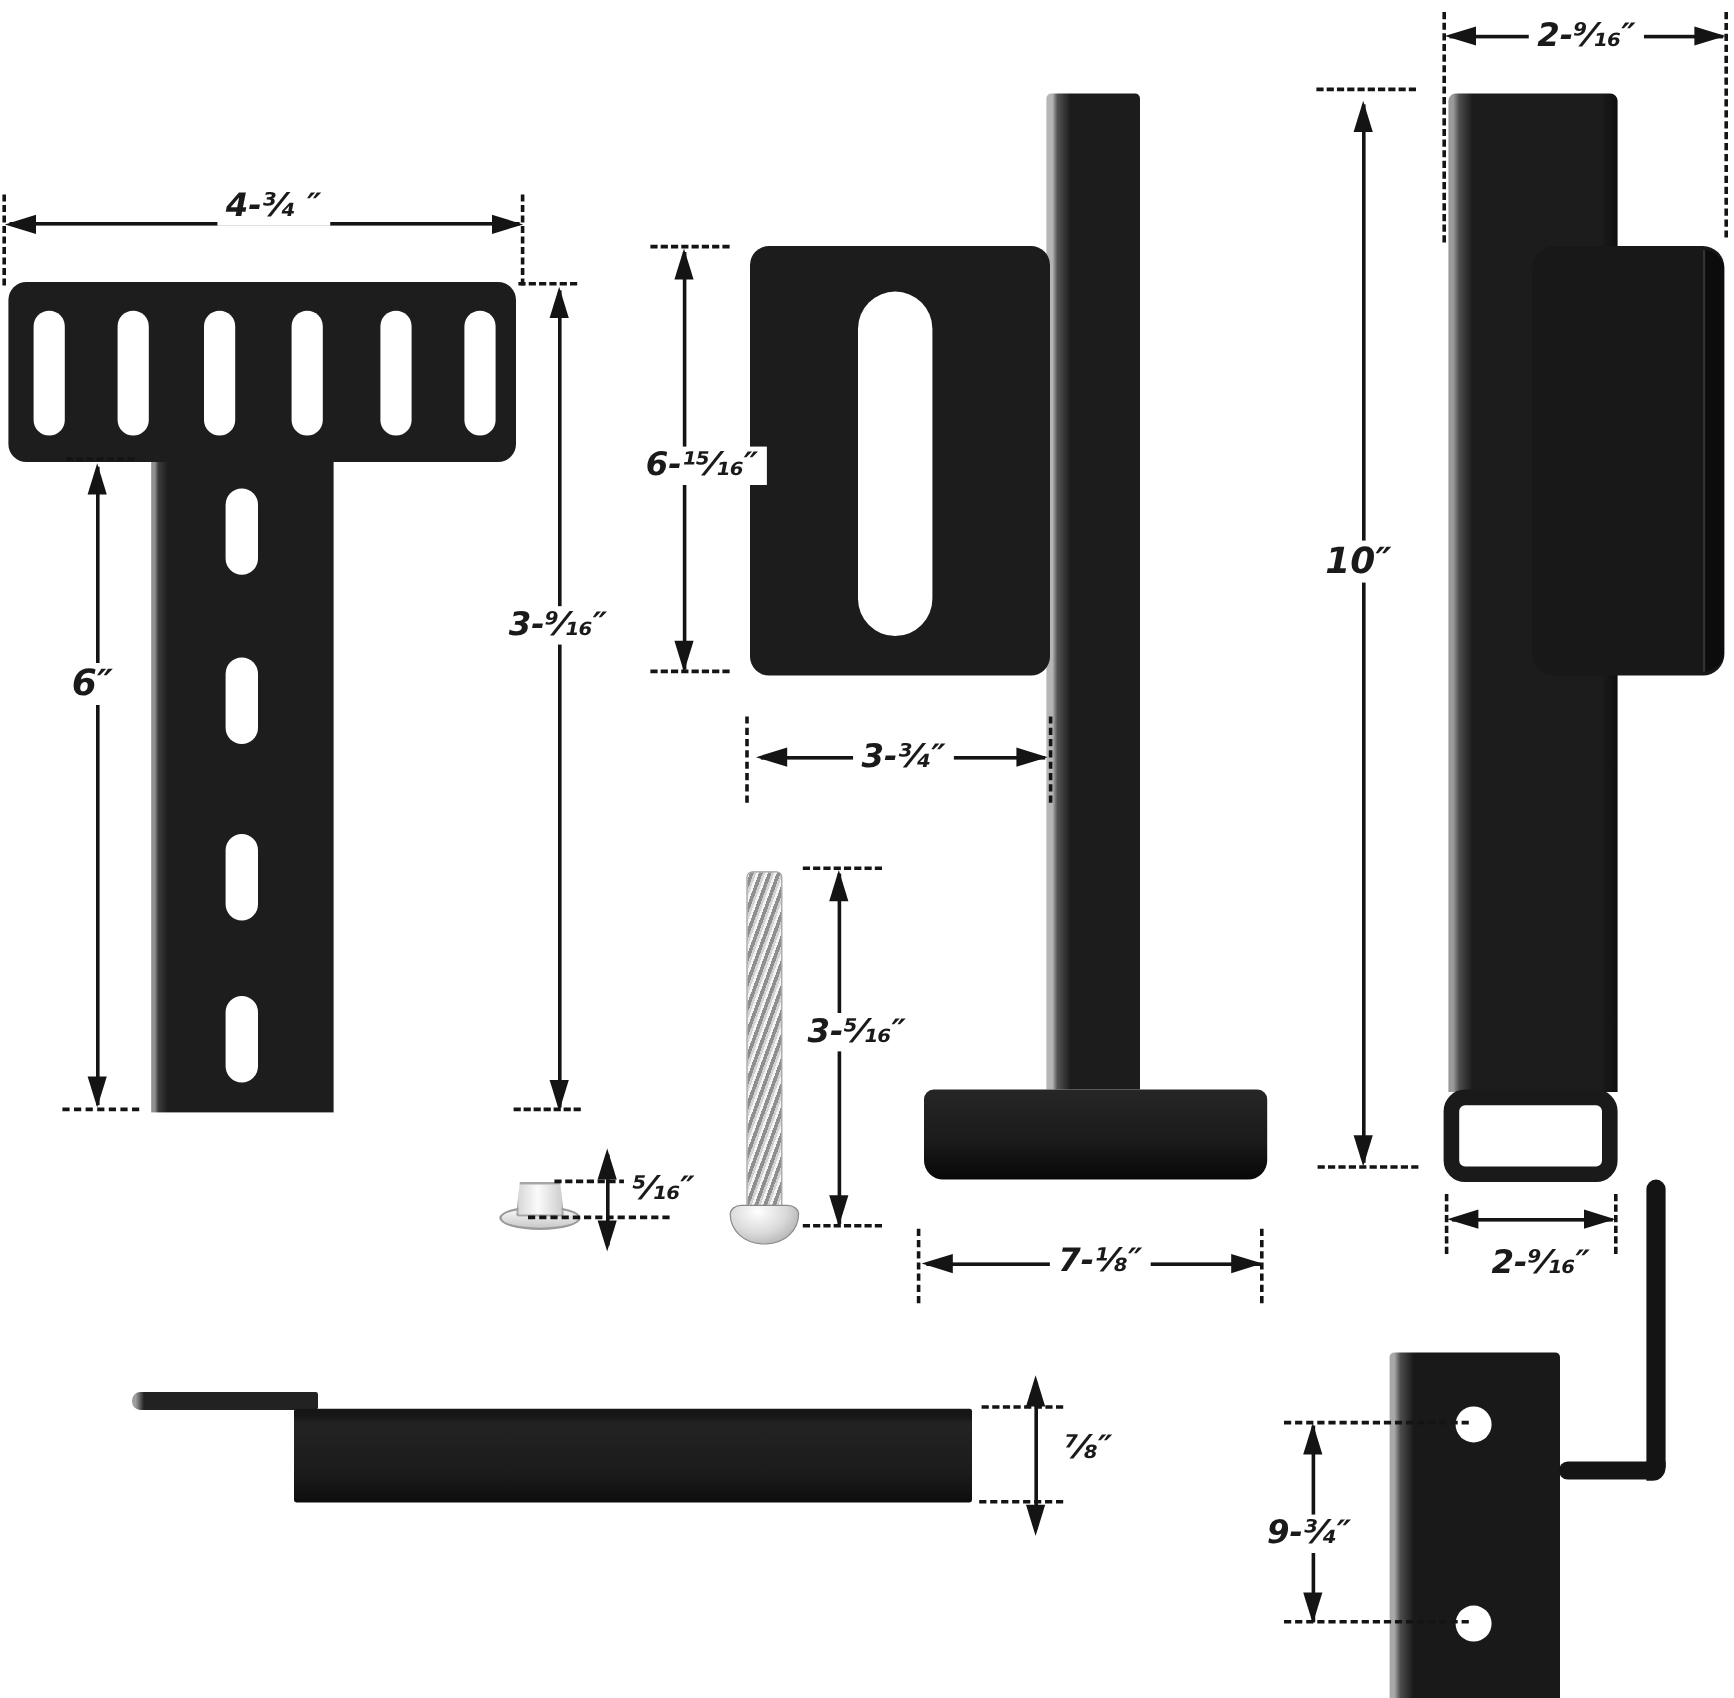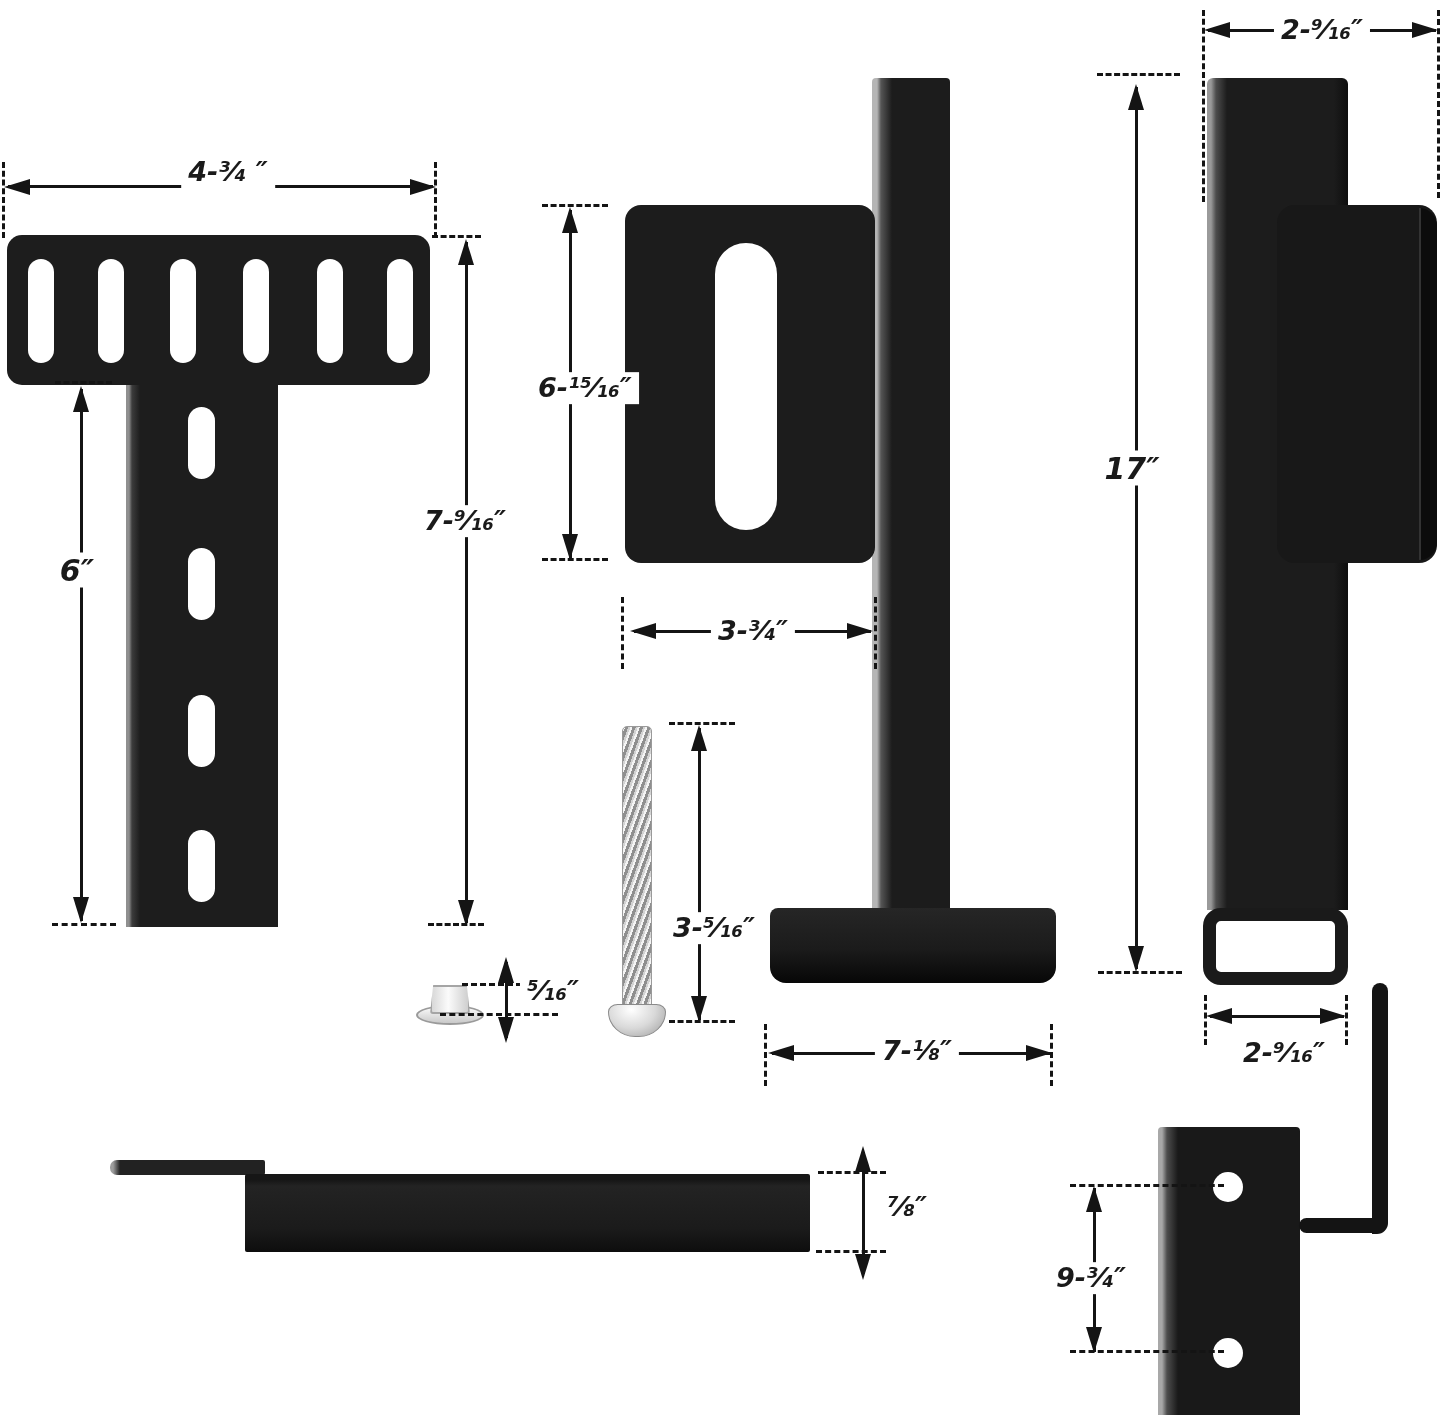--- a/index.html
+++ b/index.html
@@ -84,42 +84,42 @@
   <div class="dline-v z20" style="left:80px;top:389px;height:532px;"></div>
   <div class="ah ah-u z20" style="left:73px;top:386px;"></div>
   <div class="ah ah-d z20" style="left:73px;top:897px;"></div>
   <div class="dlabel big" style="left:77px;top:570px;">6″</div>
 
   <div class="dash-h z20" style="left:432px;top:235px;width:49px;"></div>
   <div class="dash-h z20" style="left:428px;top:923px;width:56px;"></div>
   <div class="dline-v z20" style="left:465px;top:242px;height:681px;"></div>
   <div class="ah ah-u z20" style="left:458px;top:239px;"></div>
   <div class="ah ah-d z20" style="left:458px;top:900px;"></div>
-  <div class="dlabel" style="left:465px;top:521px;">7-⁹⁄₁₆″</div>
+  <div class="dlabel" style="left:465px;top:521px;">3-⁹⁄₁₆″</div>
 
   <div class="dash-h z20" style="left:542px;top:204px;width:66px;"></div>
   <div class="dash-h z20" style="left:542px;top:558px;width:66px;"></div>
   <div class="dline-v z20" style="left:569px;top:210px;height:348px;"></div>
   <div class="ah ah-u z20" style="left:562px;top:207px;"></div>
   <div class="ah ah-d z20" style="left:562px;top:534px;"></div>
   <div class="dlabel" style="left:585px;top:388px;">6-¹⁵⁄₁₆″</div>
 
   <div class="dash-v z20" style="left:621px;top:597px;height:72px;"></div>
   <div class="dash-v z20" style="left:874px;top:597px;height:72px;"></div>
   <div class="dline-h z20" style="left:634px;top:630px;width:237px;"></div>
   <div class="ah ah-l z20" style="left:630px;top:623px;"></div>
   <div class="ah ah-r z20" style="left:847px;top:623px;"></div>
   <div class="dlabel" style="left:753px;top:631px;">3-³⁄₄″</div>
 
   <div class="dash-h z20" style="left:669px;top:722px;width:66px;"></div>
   <div class="dash-h z20" style="left:669px;top:1020px;width:66px;"></div>
   <div class="dline-v z20" style="left:698px;top:728px;height:292px;"></div>
   <div class="ah ah-u z20" style="left:691px;top:725px;"></div>
   <div class="ah ah-d z20" style="left:691px;top:996px;"></div>
-  <div class="dlabel" style="left:714px;top:928px;">3-⁵⁄₁₆″</div>
+  <div class="dlabel" style="left:714px;top:860px;">3-⁵⁄₁₆″</div>
 
   <div class="dash-h z20" style="left:462px;top:983px;width:96px;"></div>
   <div class="dash-h z20" style="left:440px;top:1013px;width:118px;"></div>
   <div class="dline-v z20" style="left:505px;top:962px;height:76px;"></div>
   <div class="ah ah-u z20" style="left:498px;top:957px;"></div>
   <div class="ah ah-d z20" style="left:498px;top:1017px;"></div>
   <div class="dlabel" style="left:553px;top:991px;">⁵⁄₁₆″</div>
 
   <div class="dash-v z20" style="left:764px;top:1024px;height:62px;"></div>
   <div class="dash-v z20" style="left:1050px;top:1024px;height:62px;"></div>
@@ -133,21 +133,21 @@
   <div class="dline-h z20" style="left:1208px;top:29px;width:228px;"></div>
   <div class="ah ah-l z20" style="left:1204px;top:22px;"></div>
   <div class="ah ah-r z20" style="left:1412px;top:22px;"></div>
   <div class="dlabel" style="left:1322px;top:30px;">2-⁹⁄₁₆″</div>
 
   <div class="dash-h z20" style="left:1097px;top:73px;width:83px;"></div>
   <div class="dash-h z20" style="left:1098px;top:971px;width:84px;"></div>
   <div class="dline-v z20" style="left:1135px;top:87px;height:882px;"></div>
   <div class="ah ah-u z20" style="left:1128px;top:84px;"></div>
   <div class="ah ah-d z20" style="left:1128px;top:946px;"></div>
-  <div class="dlabel big" style="left:1132px;top:468px;">17″</div>
+  <div class="dlabel big" style="left:1132px;top:468px;">10″</div>
 
   <div class="dash-v z20" style="left:1204px;top:995px;height:50px;"></div>
   <div class="dash-v z20" style="left:1345px;top:995px;height:50px;"></div>
   <div class="dline-h z20" style="left:1210px;top:1015px;width:134px;"></div>
   <div class="ah ah-l z20" style="left:1206px;top:1008px;"></div>
   <div class="ah ah-r z20" style="left:1320px;top:1008px;"></div>
   <div class="dlabel" style="left:1284px;top:1053px;">2-⁹⁄₁₆″</div>
 
   <div class="dash-h z20" style="left:818px;top:1171px;width:68px;"></div>
   <div class="dash-h z20" style="left:816px;top:1250px;width:70px;"></div>

